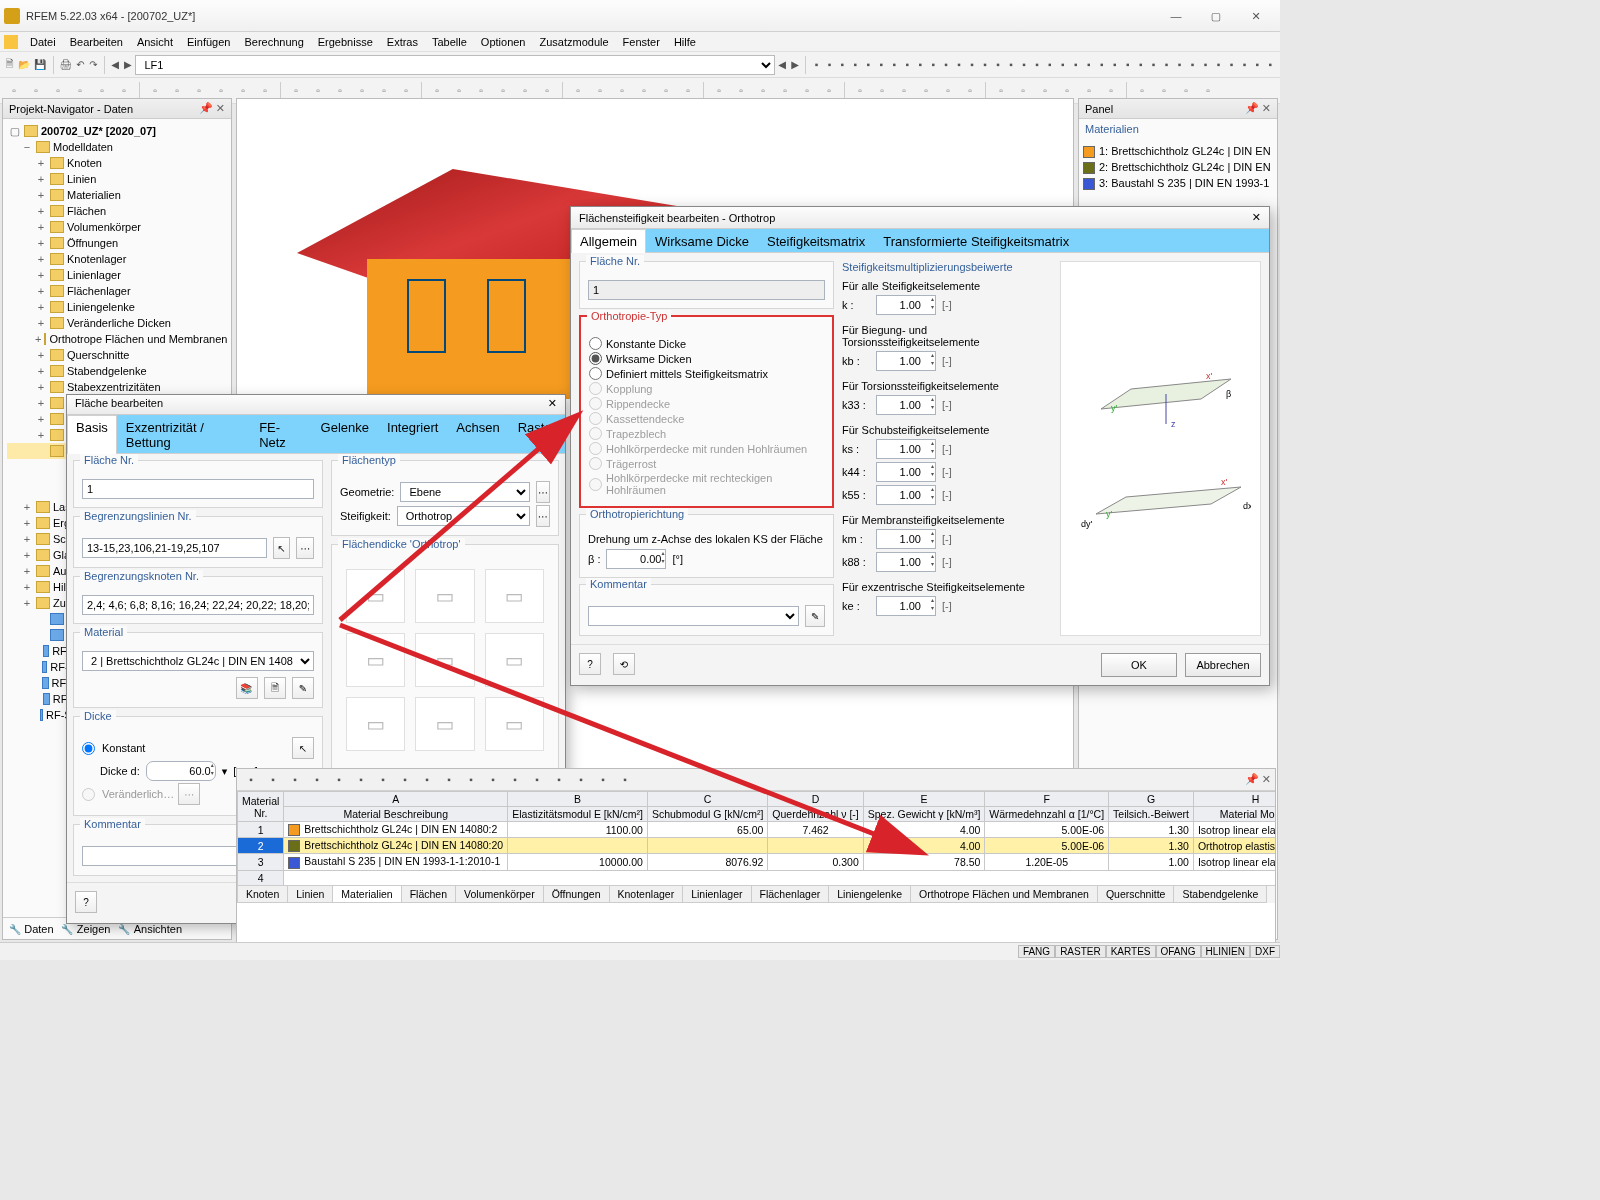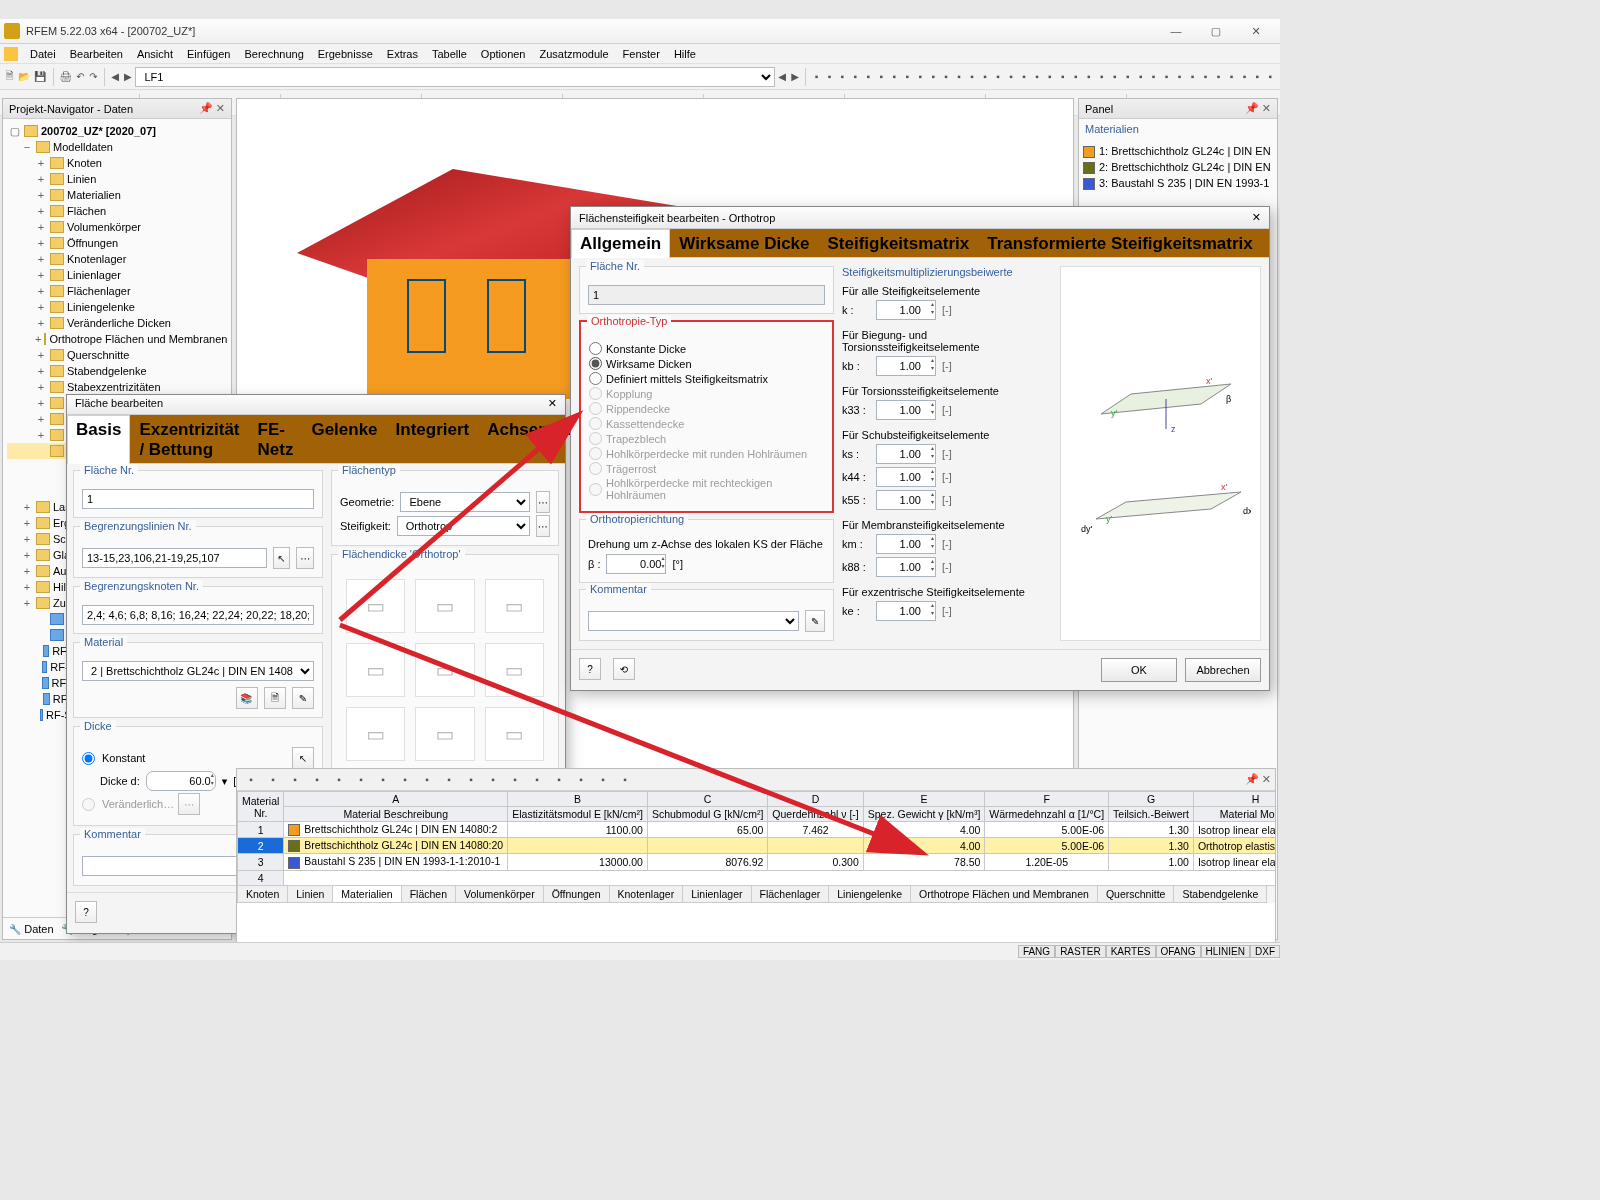--- a/index.html
+++ b/index.html
@@ -1,19 +1,19 @@
 <!DOCTYPE html>
 <html><head>
 <meta charset="utf-8">
 <style>
 * { box-sizing: border-box; margin: 0; padding: 0; font-family: "Segoe UI", Tahoma, sans-serif; }
 body { background: #e8e8e8; font-size: 11px; color: #000; overflow: hidden; width: 1280px; height: 960px; position: relative; }
 
 
-.title-bar { height: 25px; background: linear-gradient(to bottom,#fdfdfd,#f0f0f0); display:flex; align-items:center; padding:0 4px; border-bottom:1px solid #d0d0d0;margin-top:19px;}
+.title-bar { height: 32px; background: linear-gradient(to bottom,#fdfdfd,#f0f0f0); display:flex; align-items:center; padding:0 4px; border-bottom:1px solid #d0d0d0;}
 .title-bar .app-icon { width:16px; height:16px; background:#d4a017; border-radius:2px; margin-right:6px;}
 .title-bar .title { flex:1; color:#333;}
 .win-btns { display:flex; gap:0;}
 .win-btn { width:40px; height:22px; text-align:center; line-height:22px; color:#555;}
 
 
 .menu-bar { height:20px; background:#f3f3f3; display:flex; align-items:center; padding:0 4px; gap:2px; border-bottom:1px solid #e0e0e0;}
 .menu-bar span { padding:2px 6px; }
 .mnu-icon { width:14px; height:14px; background:#f9c440; margin-right:4px; display:inline-block; vertical-align:middle;}
 
@@ -48,21 +48,21 @@
 .viewport .wall::after { left:120px;}
 
 
 .right-panel { width:200px; background:#fafafa; border:1px solid #bcbcbc; margin:2px; display:flex; flex-direction:column;}
 .mat-list { padding:4px; font-size:11px; line-height:16px;}
 .mat-swatch { display:inline-block; width:12px; height:12px; margin-right:4px; vertical-align:middle; border:1px solid #666;}
 
 
 .dlg1 { position:absolute; left:66px; top:394px; width:500px; background:#f4f4f4; border:1px solid #888; box-shadow:4px 4px 12px rgba(0,0,0,.25); font-size:11px;}
 .dlg1 .dlg-head { height:20px; background:linear-gradient(#fdfdfd,#ebebeb); border-bottom:1px solid #ccc; padding:2px 8px; display:flex; justify-content:space-between;}
-.tabs { display:flex; background:#a16207; border-bottom:1px solid #d0d0d0; font-size:17px;font-weight:bold;}
+.tabs { display:flex; background:#7dd3fc; border-bottom:1px solid #d0d0d0; font-size:13px;}
 .tabs div { padding:4px 8px; border:1px solid transparent; border-bottom:none; margin-bottom:-1px;}
 .tabs div.act { background:#fff; border-color:#d0d0d0; }
 .dlg-body { display:flex; padding:6px; gap:8px;}
 .col { flex:1; display:flex; flex-direction:column; gap:8px;}
 .group { border:1px solid #d6d6d6; background:#fafafa; padding:6px 8px 8px; position:relative;}
 .group > .gtitle { position:relative; top:-13px; left:-2px; background:#fafafa; padding:0 4px; color:#355f9a; font-size:11px; display:inline-block;}
 .group .row { display:flex; align-items:center; gap:6px; margin-top:2px;}
 input[type=text], select { height:20px; border:1px solid #abb3bf; background:#fff; font-size:11px; padding:0 4px; width:100%;}
 .mini-btn { width:22px; height:22px; border:1px solid #bcbcbc; background:linear-gradient(#fff,#eee); font-size:10px; display:inline-flex; align-items:center; justify-content:center;}
 .radio-row { display:flex; align-items:center; gap:4px; margin:2px 0;}
@@ -619,21 +619,21 @@
             <td style="text-align:right"></td>
             <td style="text-align:right"></td>
             <td style="text-align:right">4.00</td>
             <td style="text-align:right">5.00E-06</td>
             <td style="text-align:right">1.30</td>
             <td>Orthotrop elastisch 2D…</td>
           </tr>
           <tr class="">
             <td class="idcell" style="text-align:center;background:#eceef1;color:#000">3</td>
             <td><span class="mat-swatch" style="background:#3a58d6"></span>Baustahl S 235 | DIN EN 1993-1-1:2010-1</td>
-            <td style="text-align:right">13000.00</td>
+            <td style="text-align:right">10000.00</td>
             <td style="text-align:right">8076.92</td>
             <td style="text-align:right">0.300</td>
             <td style="text-align:right">78.50</td>
             <td style="text-align:center">1.20E-05</td>
             <td style="text-align:right">1.00</td>
             <td>Isotrop linear elastisch</td>
           </tr>
           <tr>
             <td style="text-align:center;background:#eceef1">4</td>
             <td colspan="9"></td>

